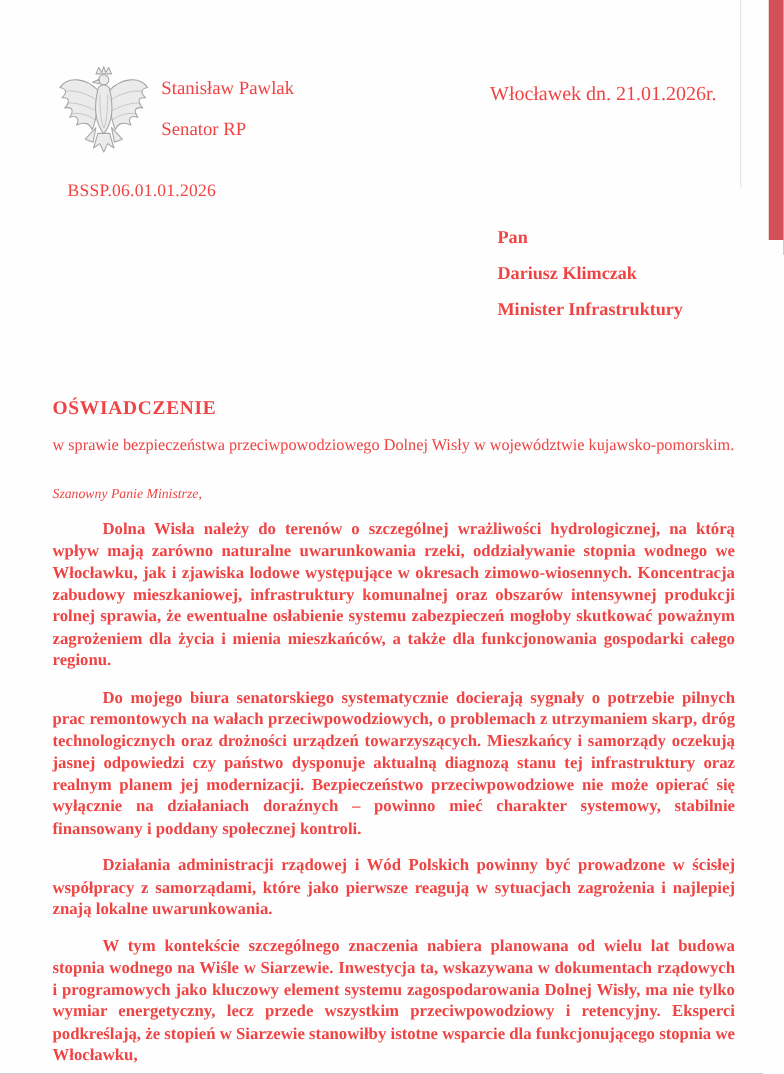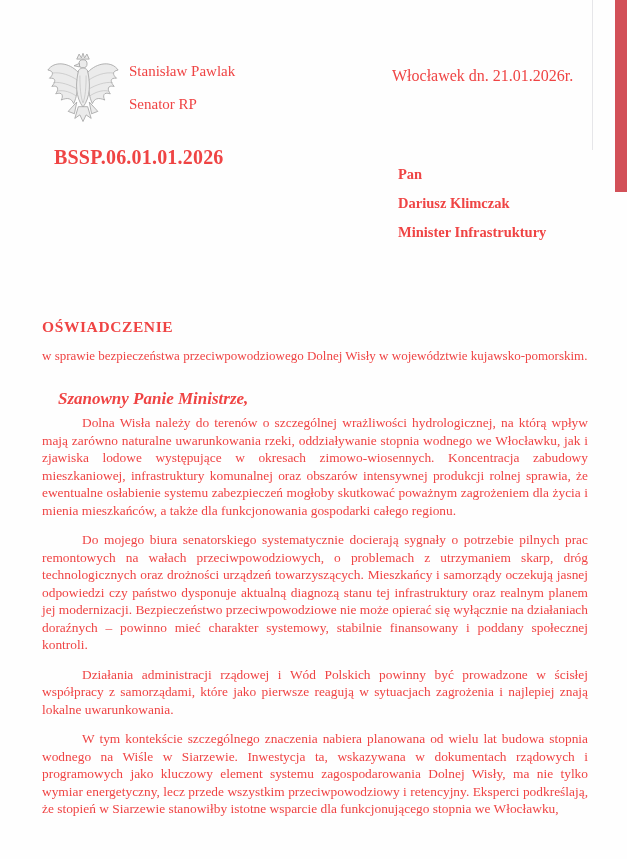--- a/index.html
+++ b/index.html
@@ -32,45 +32,45 @@
   .sender-title{
     position:absolute;left:129px;top:96px;
     font-size:15px;
   }
   .place-date{
     position:absolute;left:392px;top:67px;
     font-size:16px;
   }
   .reference{
     position:absolute;left:54px;top:146px;
-    font-size:20px;font-weight:bold;letter-spacing:.2px;
+    font-size:14px;font-weight:normal;letter-spacing:.2px;
   }
   .recipient{
-    position:absolute;left:398px;top:160px;
+    position:absolute;left:398px;top:176px;
     font-size:14.5px;font-weight:bold;line-height:29px;
   }
   .heading{
     position:absolute;left:42px;top:318px;width:546px;
     font-weight:bold;font-size:15.5px;letter-spacing:.6px;
   }
   .subject{
     position:absolute;left:42px;top:347px;width:546px;
     font-size:13px;line-height:18px;text-align:justify;
   }
   .salutation{
     position:absolute;left:42px;top:389px;width:546px;
-    font-size:17px;font-weight:bold;font-style:italic;margin-left:16px;
+    font-size:11px;font-weight:normal;font-style:italic;
   }
   .body-text{
     position:absolute;left:42px;top:414px;width:546px;
   }
   .body-text p{
     margin:0 0 12px 0;
     font-size:13.4px;line-height:17.5px;
-    text-align:justify;text-indent:40px;
+    text-align:justify;text-indent:40px;font-weight:bold;
   }
 </style>
 </head>
 <body>
 
 <div class="page">
 
   <div class="red-stripe" style="background: rgb(210, 80, 88);"></div>
   <div class="scan-line"></div>
 

